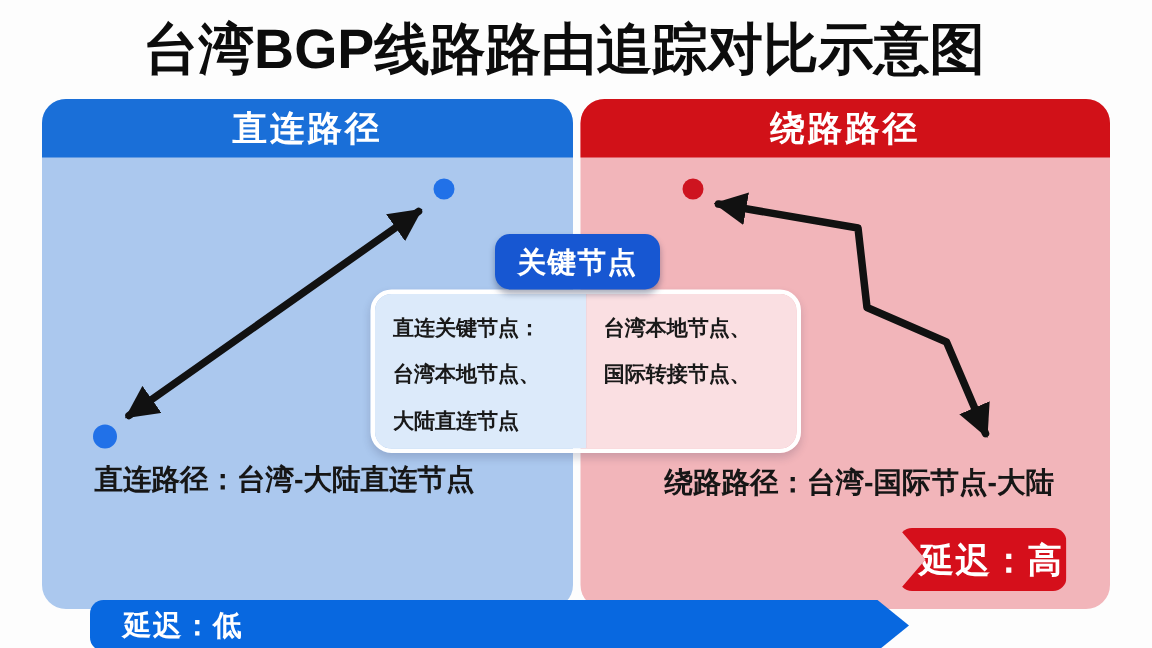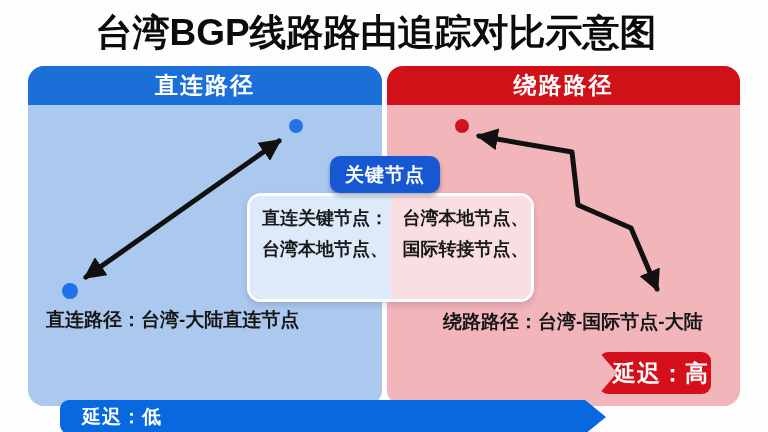--- a/index.html
+++ b/index.html
@@ -36,31 +36,31 @@
   
   .key-box{
     left:247px;top:193px;width:281px;height:103px;z-index:4;
     border:3px solid #ffffff;border-radius:14px;
     display:flex;overflow:hidden;
     box-shadow:0 3px 6px rgba(40,40,70,.18);
   }
   .key-col{
     width:50%;height:100%;box-sizing:border-box;
     padding:7px 0 0 12px;
-    font-size:18px;font-weight:900;color:#191919;line-height:31px;
+    font-size:14px;font-weight:900;color:#191919;line-height:31px;
     white-space:nowrap;
   }
   .key-col-direct{background:#dceafa;}
   .key-col-detour{background:#fadfe2;}
   .key-line{display:block;}
   
   .route-label{
     font-size:19px;font-weight:900;color:#161616;white-space:nowrap;z-index:3;
   }
-  .route-label-left{left:46px;top:307px;}
+  .route-label-left{left:63px;top:307px;}
   .route-label-right{left:443px;top:309px;}
   
   .lat-low{
     left:60px;top:352px;width:546px;height:34px;z-index:6;
     background:#0868e0;border-radius:9px 0 0 9px;
     clip-path:polygon(0 0,calc(100% - 21px) 0,100% 50%,calc(100% - 21px) 100%,0 100%);
     display:flex;align-items:center;
     padding-left:22px;box-sizing:border-box;
     color:#fff;font-size:19px;font-weight:900;letter-spacing:1px;margin-top:48px;
   }
@@ -100,20 +100,21 @@
   <circle cx="70" cy="291" r="8" fill="#2171e8"></circle>
   <circle cx="462" cy="126" r="7" fill="#ce1420"></circle>
 </svg>
 
 <div class="abs key-badge">关键节点</div>
 
 <div class="abs key-box">
   <div class="key-col key-col-direct">
     <span class="key-line">直连关键节点：</span>
     <span class="key-line">台湾本地节点、</span>
+    <span class="key-line">大陆直连节点</span>
   </div>
   <div class="key-col key-col-detour">
     <span class="key-line">台湾本地节点、</span>
     <span class="key-line">国际转接节点、</span>
   </div>
 </div>
 
 <div class="abs route-label route-label-left">直连路径：台湾-大陆直连节点</div>
 <div class="abs route-label route-label-right">绕路路径：台湾-国际节点-大陆</div>
 

